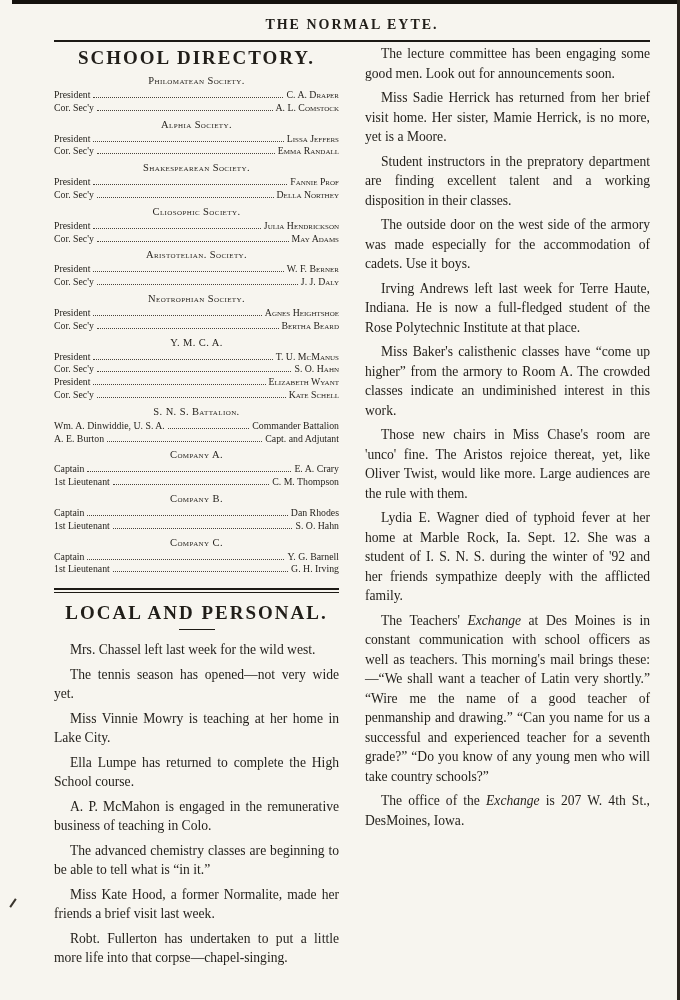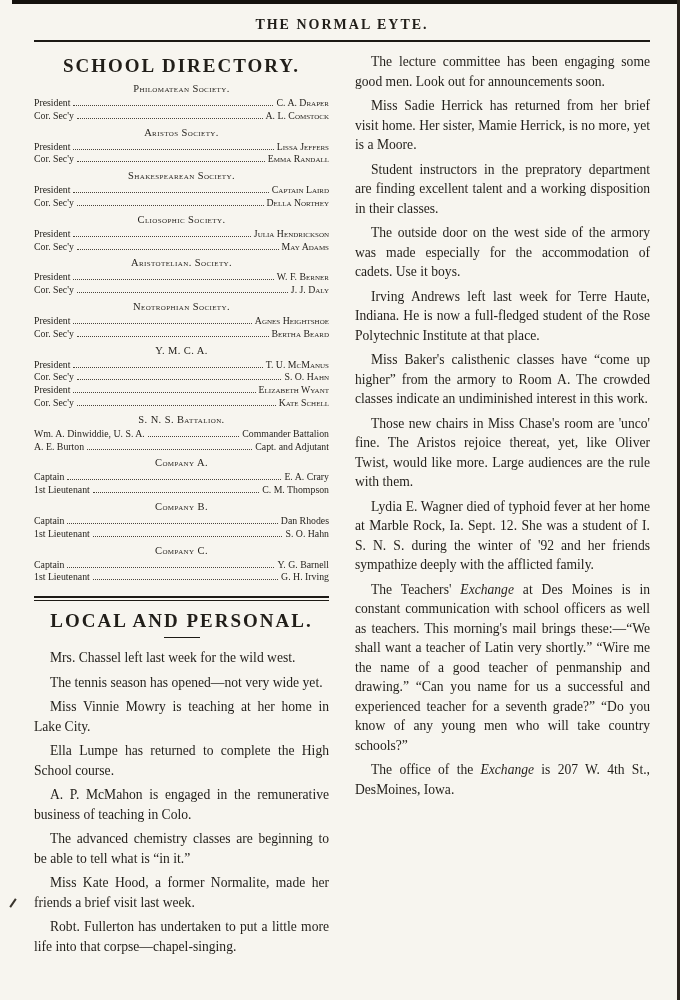--- a/index.html
+++ b/index.html
@@ -1,36 +1,36 @@
 <!DOCTYPE html>
 <html><head>
 <meta charset="utf-8">
 <style>
   html,body{margin:0;padding:0;background:#d8d4cc;}
   .page{
     position:relative;
     width:680px;height:1000px;
     box-sizing:border-box;
     margin:0 auto;
-    padding:16px 30px 10px 34px;
+    padding:16px 30px 10px 54px;
     background:#f7f5ef;
     color:#211e19;
     font-family:"Liberation Serif","DejaVu Serif",serif;
     overflow:hidden;
   }
   
   .scan-top{position:absolute;top:0;left:12px;right:0;height:4px;background:#15120e;}
   .scan-right{position:absolute;top:0;right:0;width:3px;height:100%;background:#29241d;}
   .scan-slash{position:absolute;left:8px;top:902px;width:10px;height:2px;background:#3a352d;transform:rotate(-55deg);}
 
   
   .masthead{margin:0;text-align:center;font-size:14px;line-height:18px;font-weight:700;letter-spacing:2px;}
   .masthead-rule{height:2px;background:#1d1a15;margin-top:6px;}
 
-  .columns{display:flex;gap:26px;margin-top:8px;}
+  .columns{display:flex;gap:26px;margin-top:0;}
   .col{flex:1;min-width:0;}
 
   .section-title{
     text-align:center;font-size:19px;line-height:24px;font-weight:600;
     letter-spacing:2px;margin:4px 0 4px;
   }
   .title-underline{width:36px;height:1px;background:#1d1a15;margin:3px auto 10px;}
 
   
   .soc-heading{
@@ -77,36 +77,36 @@
           <div class="dir-row">
             <span class="dir-label">President</span>
             <span class="leader"></span>
             <span class="dir-value sc">C. A. Draper</span>
           </div>
           <div class="dir-row">
             <span class="dir-label">Cor. Sec'y</span>
             <span class="leader"></span>
             <span class="dir-value sc">A. L. Comstock</span>
           </div>
-          <div class="soc-heading">Aristos Society.</div>
+          <div class="soc-heading">Alphia Society.</div>
           <div class="dir-row">
             <span class="dir-label">President</span>
             <span class="leader"></span>
             <span class="dir-value sc">Lissa Jeffers</span>
           </div>
           <div class="dir-row">
             <span class="dir-label">Cor. Sec'y</span>
             <span class="leader"></span>
             <span class="dir-value sc">Emma Randall</span>
           </div>
           <div class="soc-heading">Shakespearean Society.</div>
           <div class="dir-row">
             <span class="dir-label">President</span>
             <span class="leader"></span>
-            <span class="dir-value sc">Captain Laird</span>
+            <span class="dir-value sc">Fannie Prof</span>
           </div>
           <div class="dir-row">
             <span class="dir-label">Cor. Sec'y</span>
             <span class="leader"></span>
             <span class="dir-value sc">Della Northey</span>
           </div>
           <div class="soc-heading">Cliosophic Society.</div>
           <div class="dir-row">
             <span class="dir-label">President</span>
             <span class="leader"></span>

